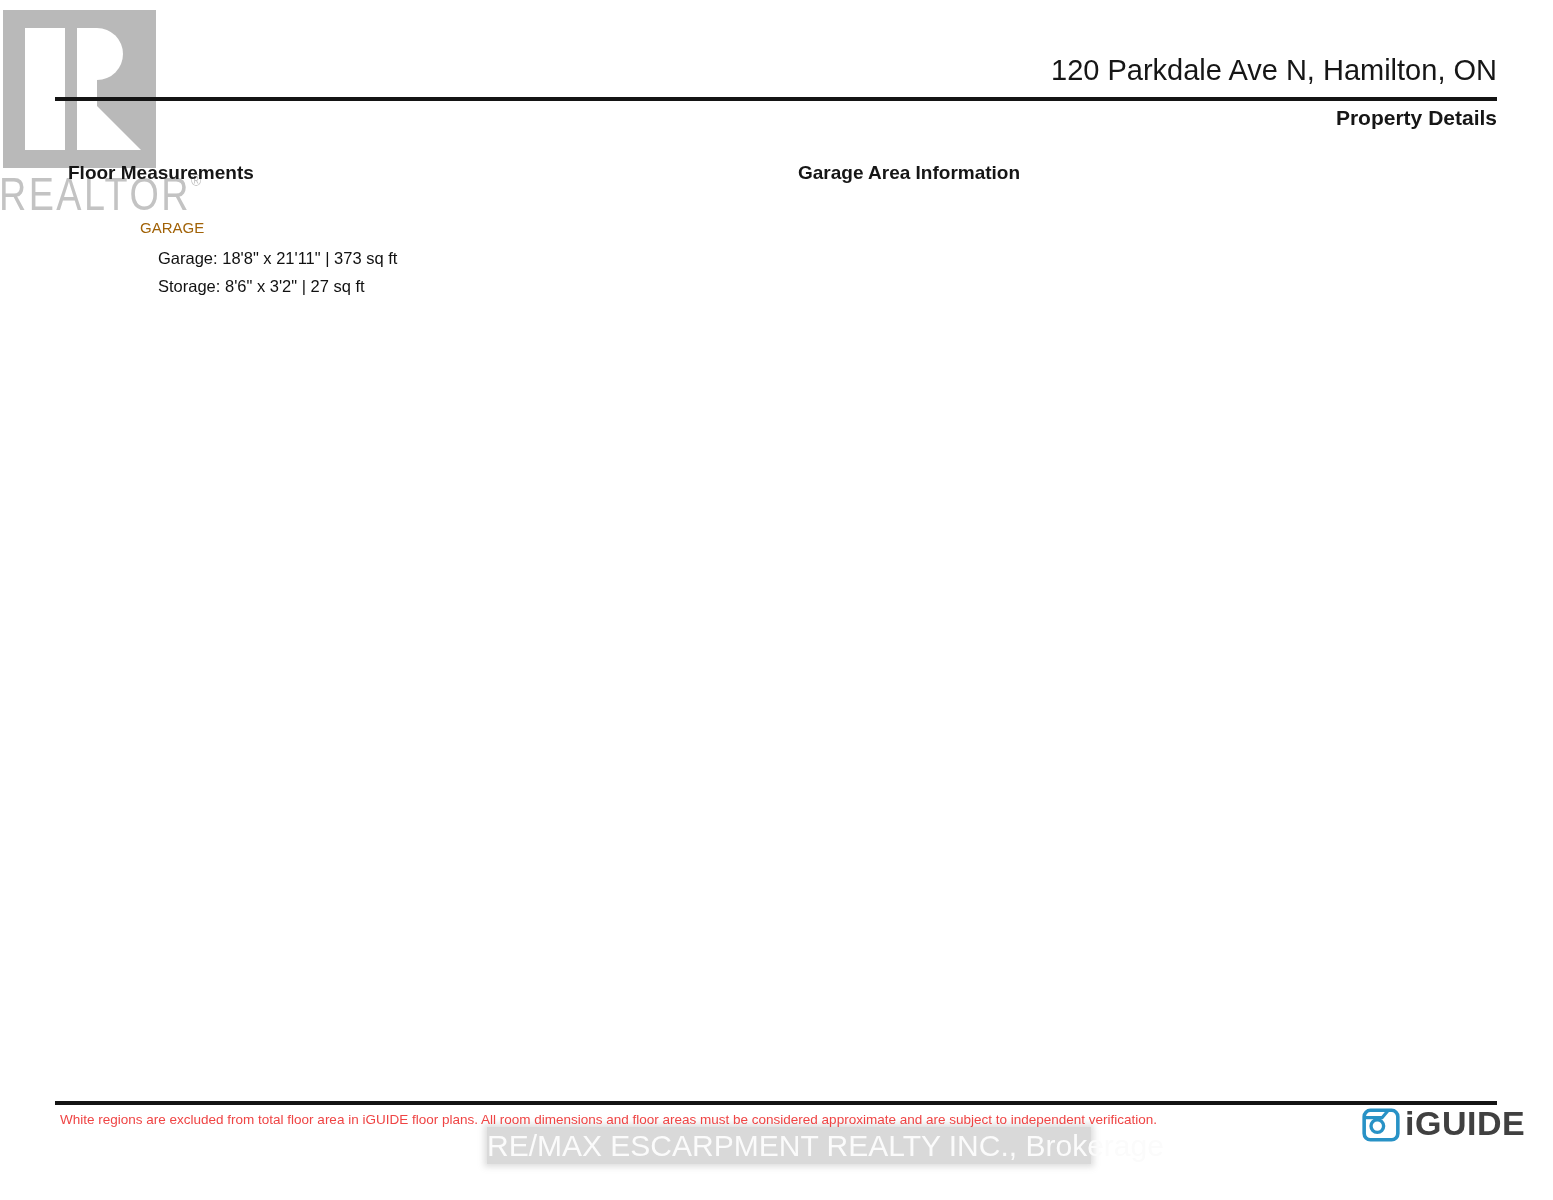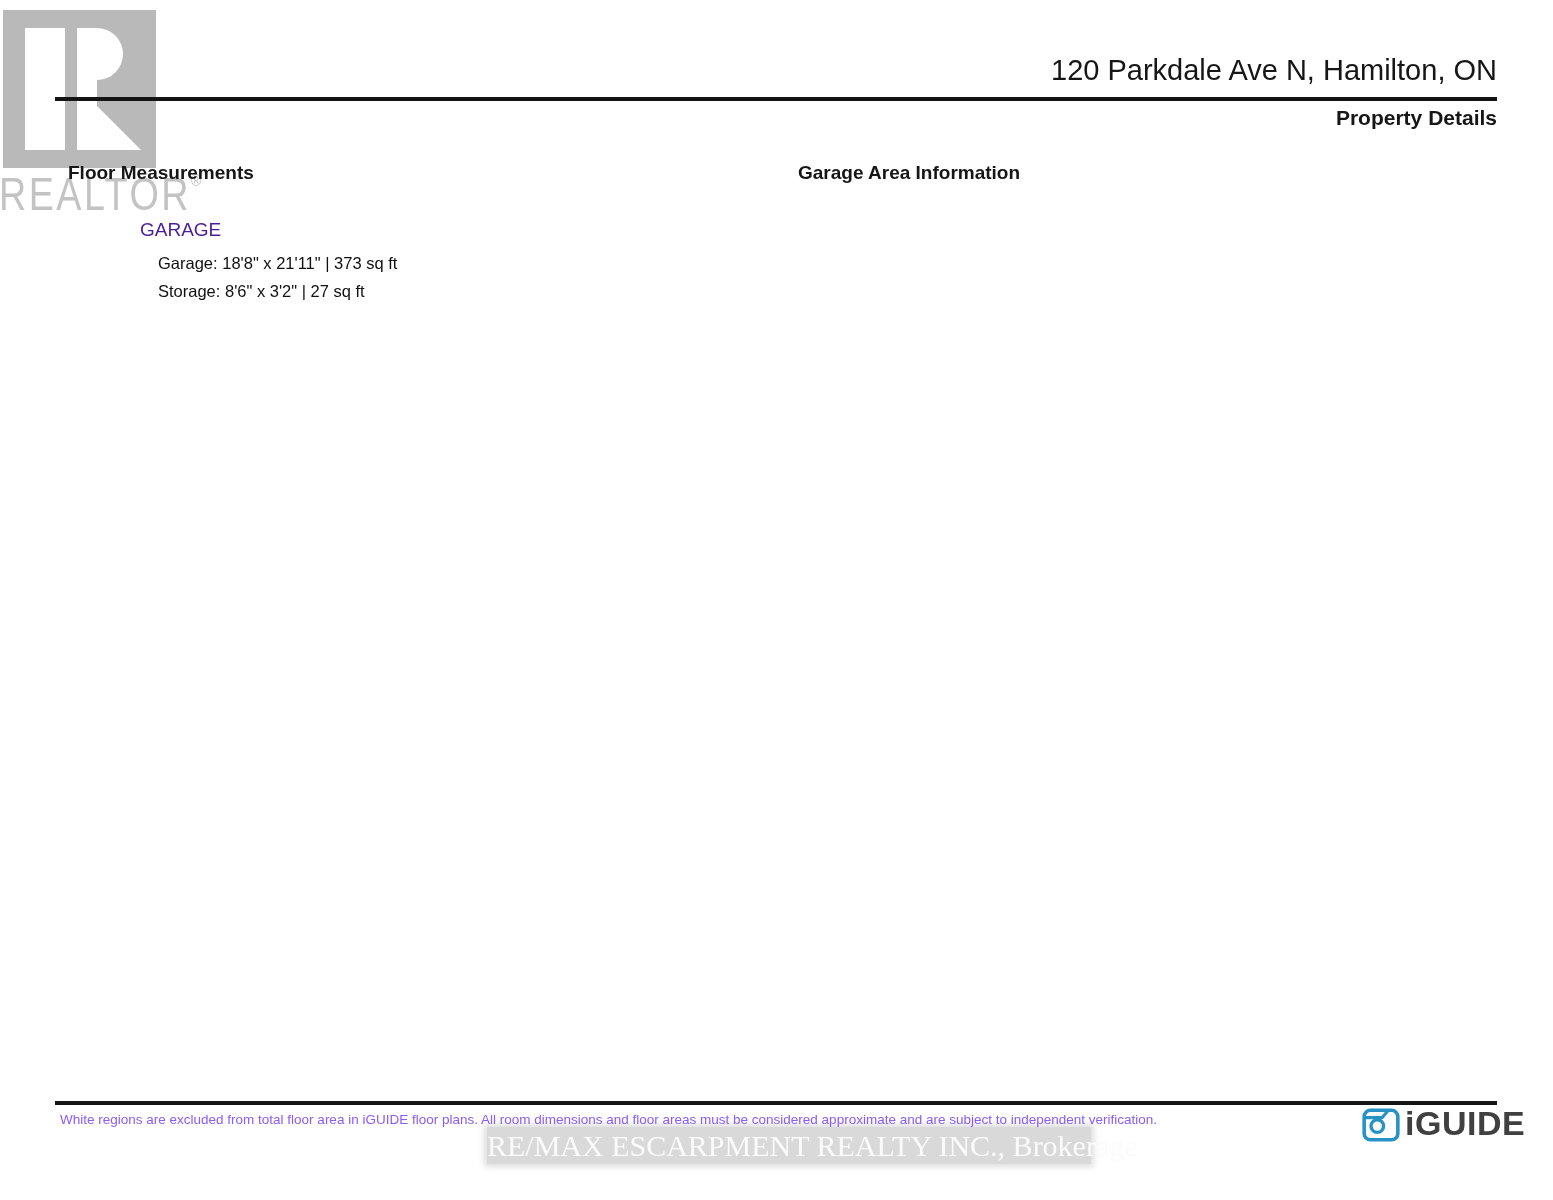--- a/index.html
+++ b/index.html
@@ -43,37 +43,36 @@
     position: absolute; left: 68px; top: 162px;
     font-size: 19px; font-weight: bold; z-index: 6;
   }
   .fa-heading {
     position: absolute; left: 798px; top: 162px;
     font-size: 19px; font-weight: bold; z-index: 6;
   }
 
   
   .room-group { position: absolute; left: 140px; top: 219px; z-index: 6; }
-  .room-group-name { font-size: 19px; color: #4c1d95; }
+  .room-group-name { font-size: 15px; color: #a16207; }
   .room-list { list-style: none; margin: 9px 0 0 0; padding: 0 0 0 18px; }
   .room-list li { font-size: 16.5px; line-height: 27.5px; color: #111; }
 
   
   .footer-rule { top: 1101px; }
   .disclaimer {
     position: absolute; left: 60px; top: 1112px;
-    font-size: 13.5px; color: #8b5cf6; z-index: 6; white-space: nowrap;
+    font-size: 13.5px; color: #ef4444; z-index: 6; white-space: nowrap;
   }
   .brokerage-band {
     position: absolute; left: 487px; top: 1127px; width: 604px; height: 37px;
     background: #d9d9d9;
     box-shadow: 0 0 6px 3px rgba(217,217,217,0.85);
     z-index: 2;
     text-align: center;
-    font-family: Liberation Serif, serif;
   }
   .brokerage-band span {
     font-size: 30px; line-height: 37px; color: #fbfbfb; white-space: nowrap;
   }
   .iguide-logo {
     position: absolute; left: 1361px; top: 1104px; z-index: 6;
     display: flex; align-items: center; gap: 4px;
   }
   .iguide-text {
     font-size: 34px; font-weight: bold; color: #404040; letter-spacing: 0.5px;

